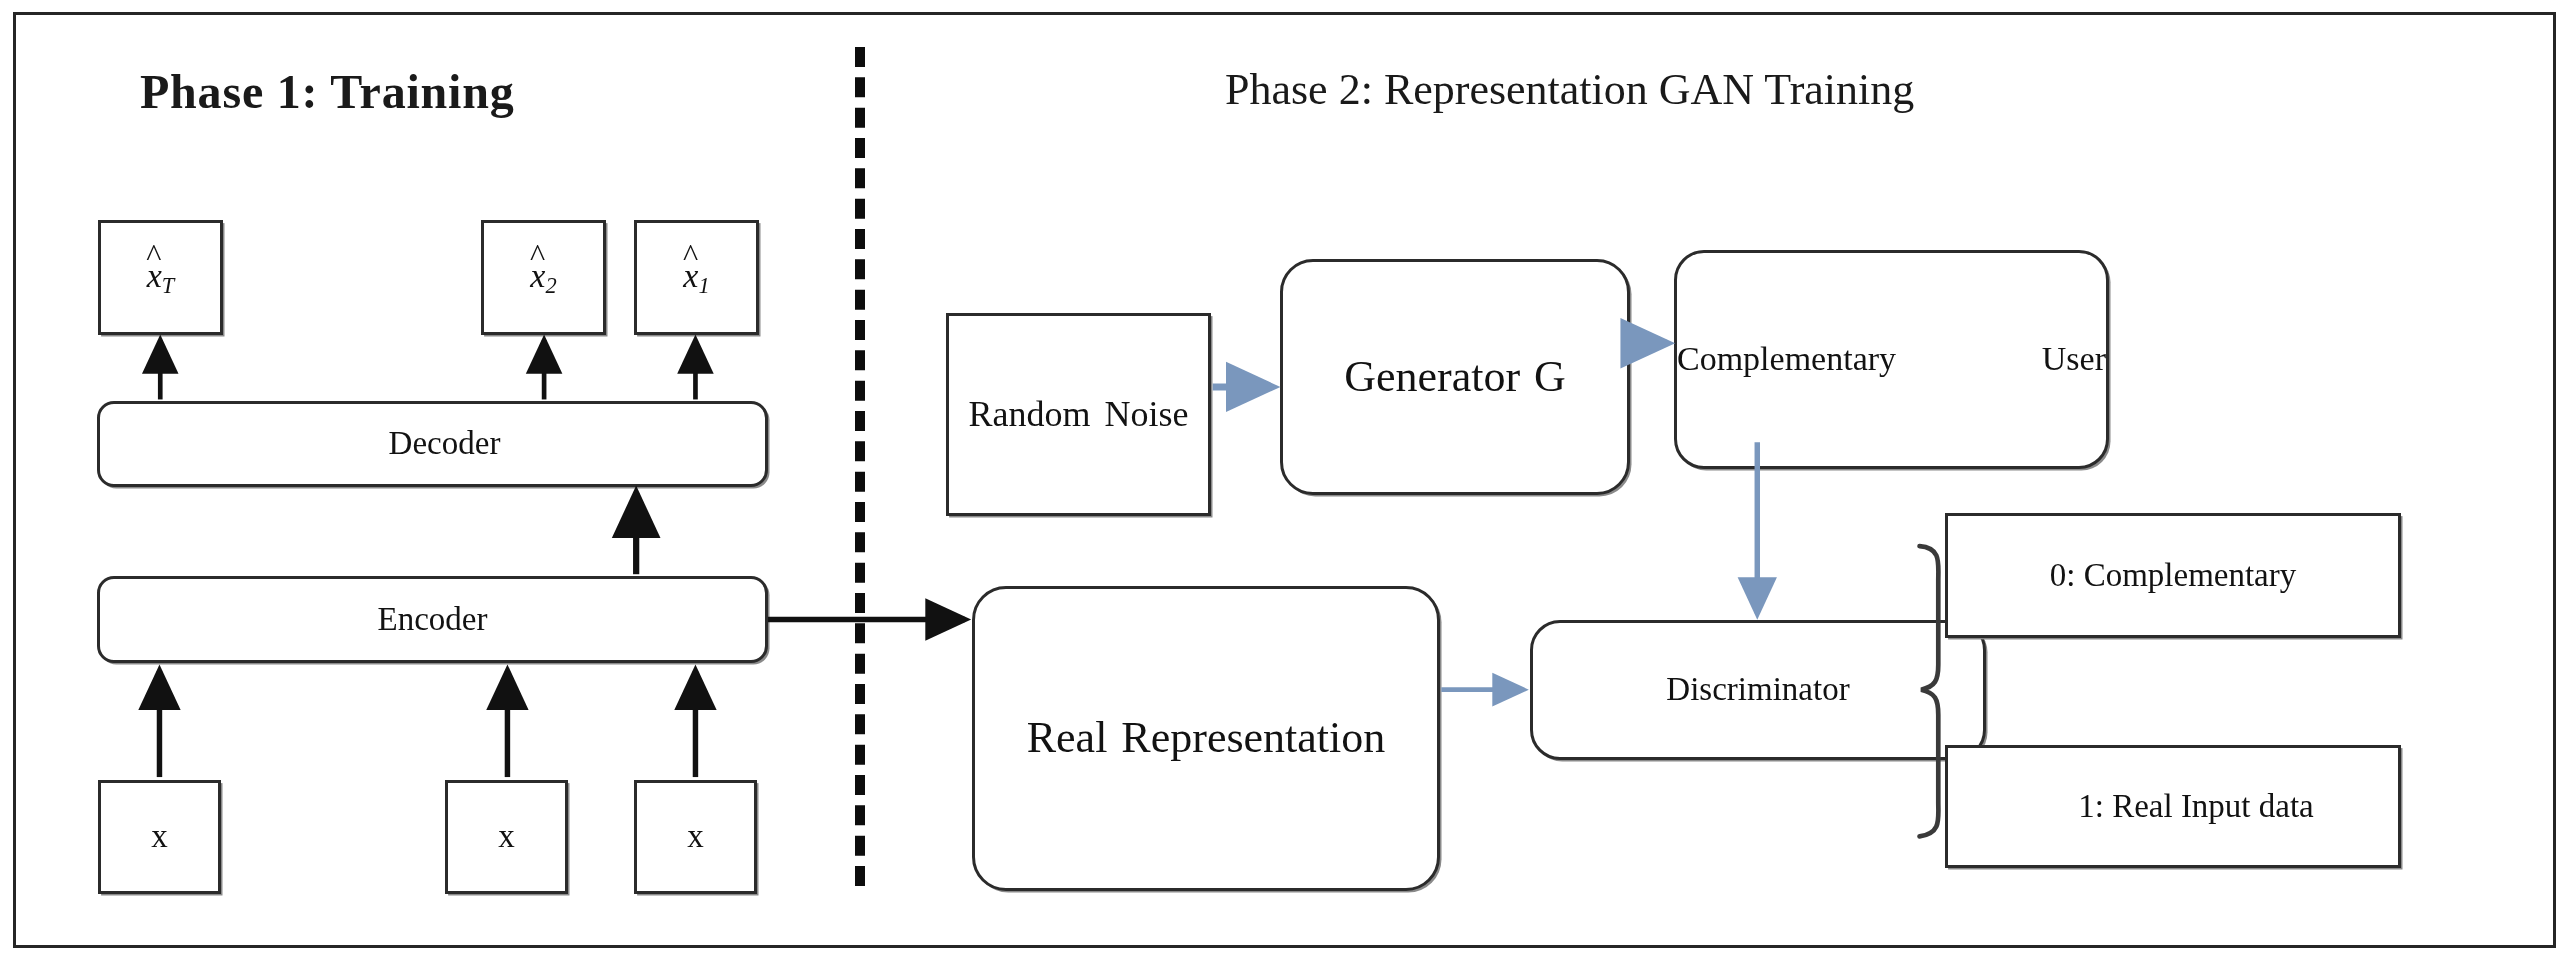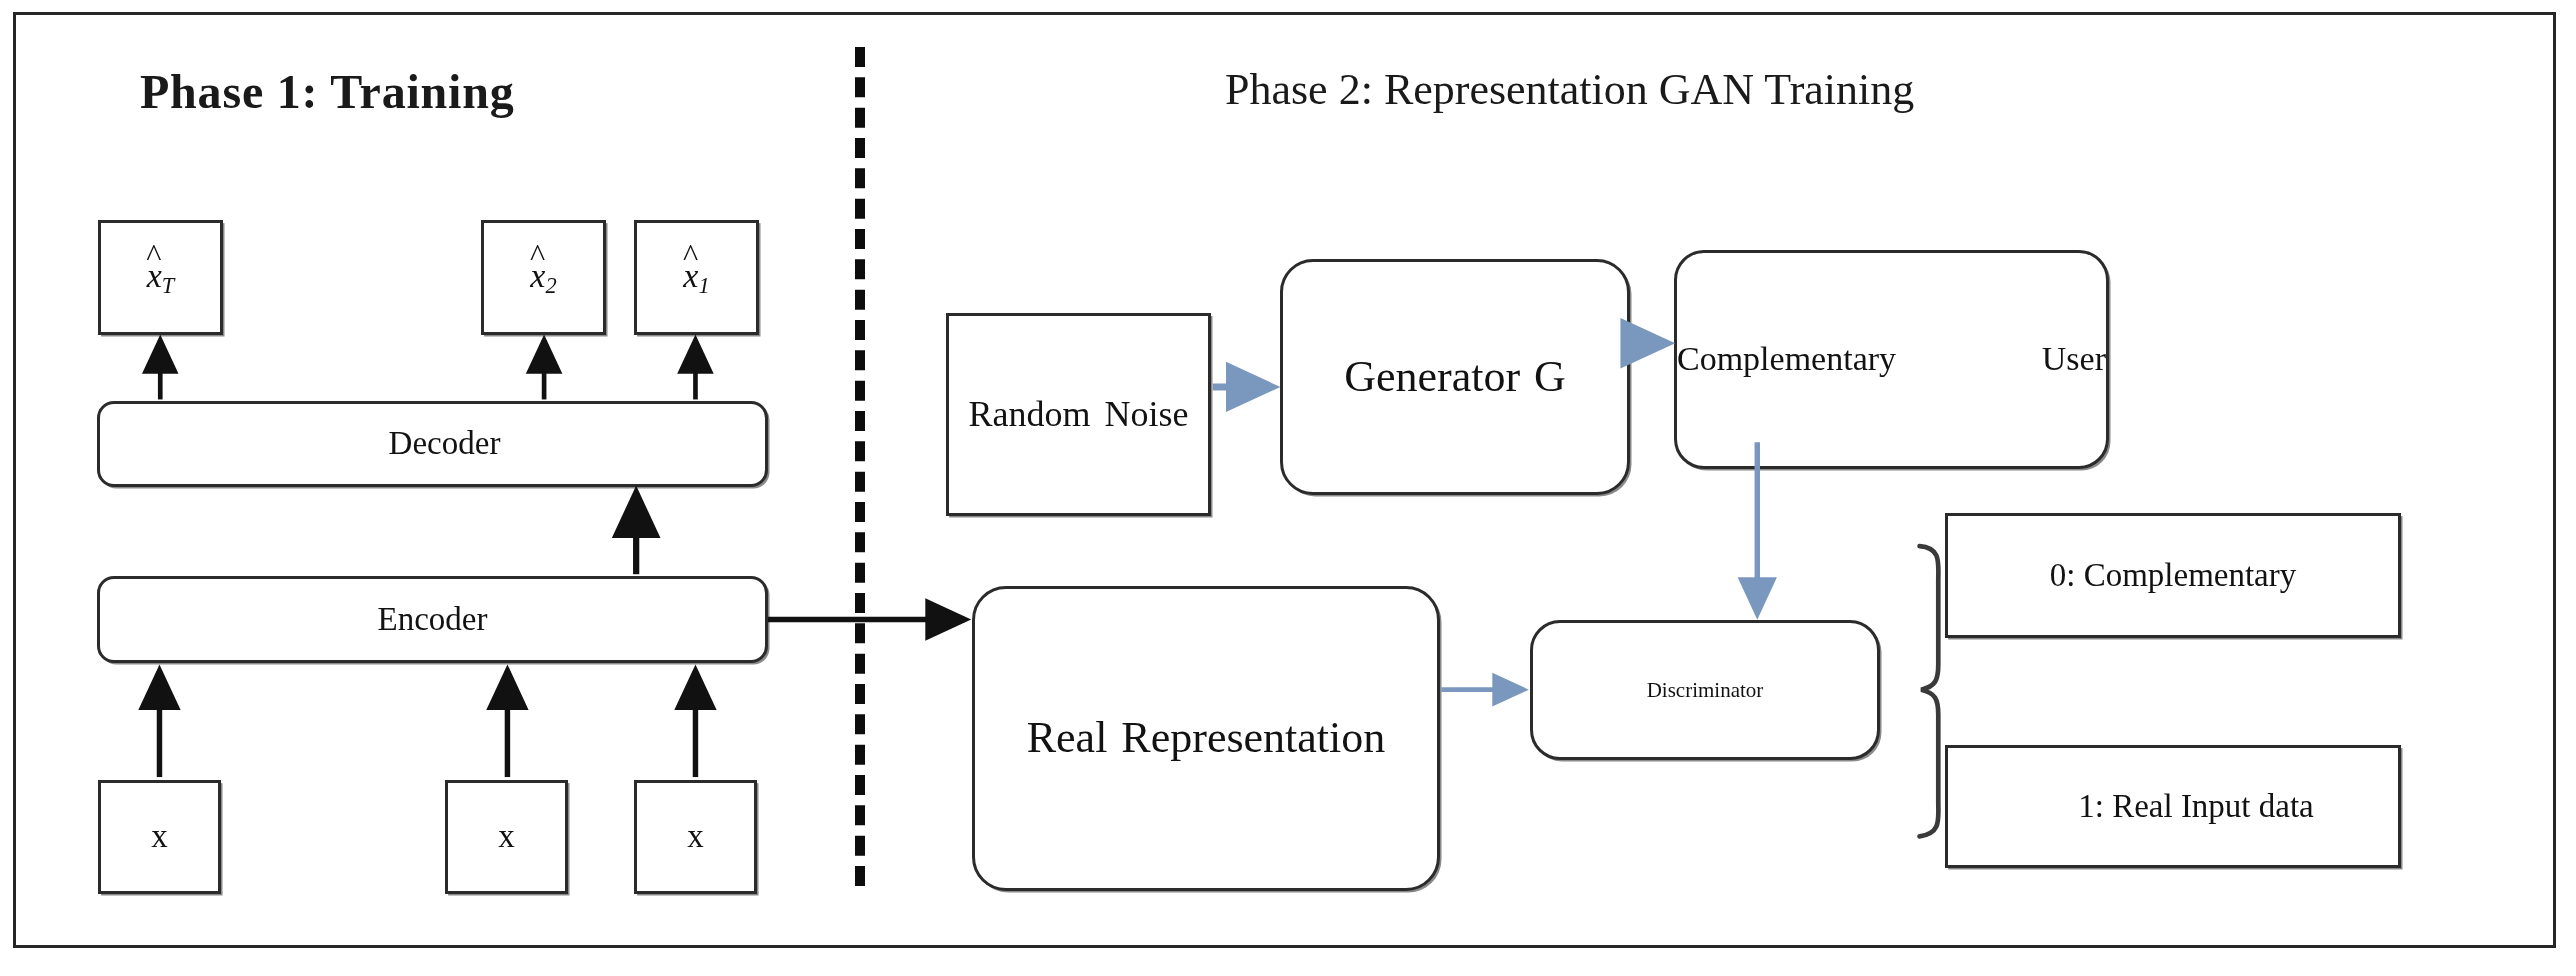--- a/index.html
+++ b/index.html
@@ -52,21 +52,21 @@
 
   
   #decoder{left:97px;top:401px;width:671px;height:86px;font-size:33px;border-radius:17px;padding-left:24px;}
   #encoder{left:97px;top:576px;width:671px;height:87px;font-size:33px;border-radius:17px;}
 
   
   #random-noise{left:946px;top:285px;width:265px;height:203px;font-size:36px;}
   #generator{left:1280px;top:231px;width:350px;height:236px;font-size:44px;border-radius:33px;}
   #complementary-user{left:1674px;top:222px;width:435px;height:219px;font-size:34px;border-radius:30px;justify-content:space-between;}
   #real-representation{left:972px;top:558px;width:468px;height:305px;font-size:44px;border-radius:34px;}
-  #discriminator{left:1530px;top:620px;width:350px;height:140px;font-size:21px;border-radius:30px;}
+  #discriminator{left:1530px;top:620px;width:456px;height:140px;font-size:33px;border-radius:30px;}
   #out-complementary{left:1945px;top:513px;width:456px;height:125px;font-size:33px;}
   #out-real{left:1945px;top:745px;width:456px;height:123px;font-size:33px;padding-left:46px;}
   .stack{display:flex;flex-direction:row;gap:14px;align-items:center;justify-content:center;margin-top:28px;}
 
   
   #wires{position:absolute;left:0;top:0;width:2576px;height:976px;pointer-events:none;}
 
   .mathvar{font-style:italic;font-family:"Liberation Serif",serif;position:relative;}
   .hat{position:relative;display:inline-block;}
   .hat::before{

